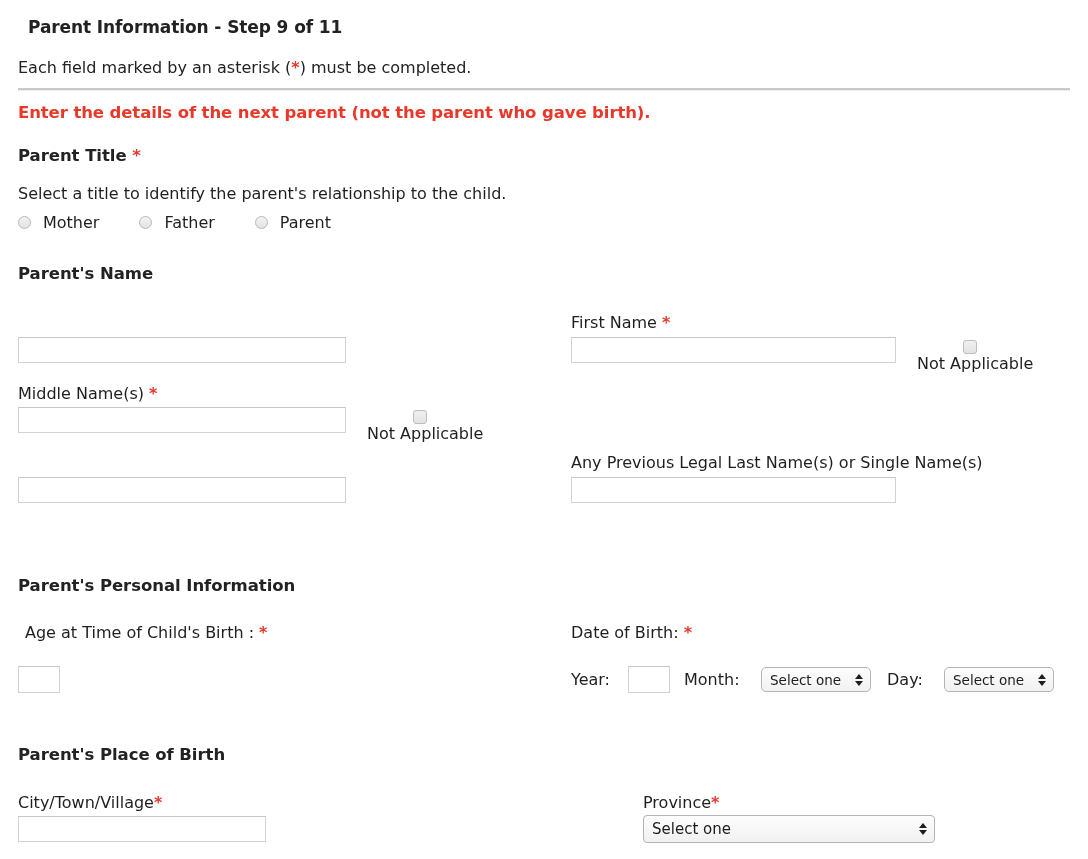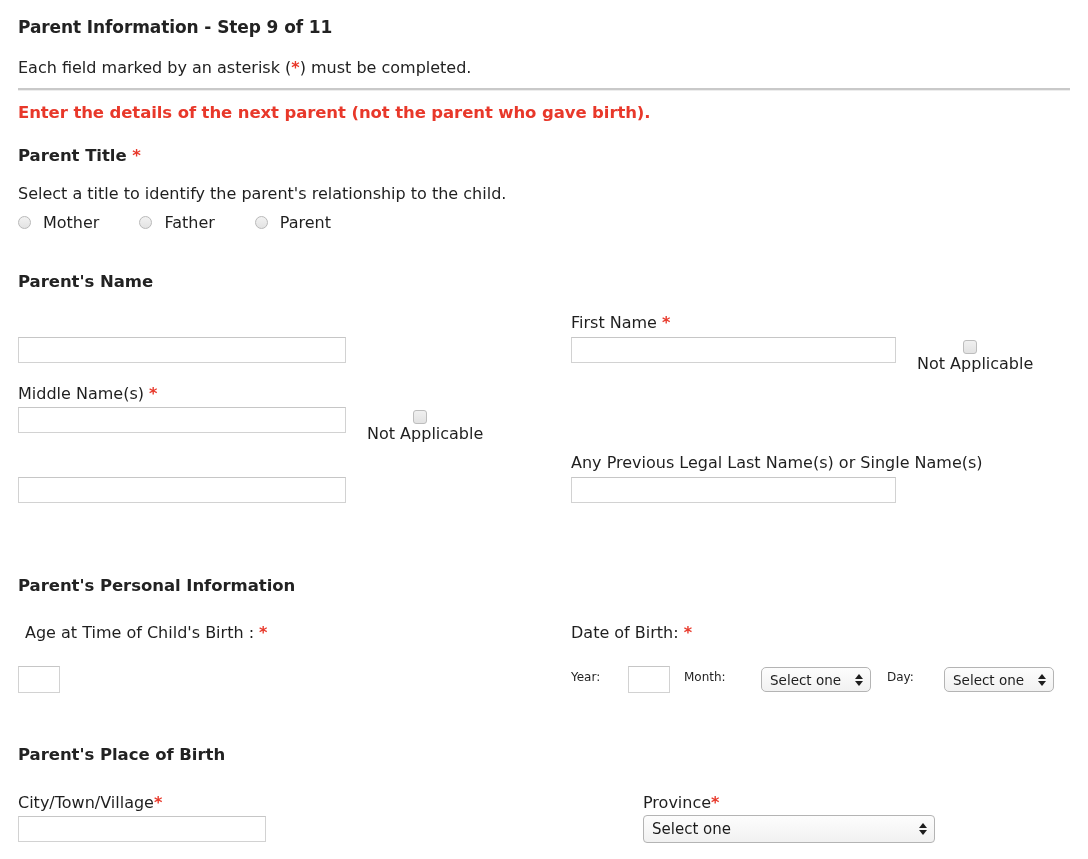--- a/index.html
+++ b/index.html
@@ -19,21 +19,21 @@
   .page {
     position: relative;
     width: 1088px;
     height: 859px;
     padding: 0;
   }
 
   
   .step-title {
     position: absolute;
-    left: 18px;
+    left: 28px;
     top: 17px;
     font-size: 17px;
     font-weight: bold;
     letter-spacing: -0.1px;
     color: #222222;
     white-space: nowrap;
   }
   .asterisk-note {
     position: absolute;
     left: 18px;
@@ -203,21 +203,21 @@
     border-top: 5px solid #1e1e1e;
   }
   .sel.wide {
     height: 28px;
     font-size: 15px;
     border-radius: 4px;
   }
 
   .inline-label {
     position: absolute;
-    font-size: 12px;
+    font-size: 16px;
     color: #1f1f1f;
     white-space: nowrap;
   }
 </style>
 </head>
 <body>
 
 <div class="page">
 
   <div class="step-title">Parent Information - Step 9 of 11</div>
@@ -245,21 +245,21 @@
     <label class="radio-item">
       <span class="radio-dot"></span>
       <span class="radio-label">Father</span>
     </label>
     <label class="radio-item">
       <span class="radio-dot"></span>
       <span class="radio-label">Parent</span>
     </label>
   </div>
 
-  <div class="section-head" style="left:18px; top:272px;text-align:center;">Parent's Name</div>
+  <div class="section-head" style="left:18px; top:264px;text-align:center;">Parent's Name</div>
 
   <input class="txt" style="left: 18px; top: 337px; width: 328px;" type="text" value="">
 
   <div class="sub-label" style="left:571px; top:313px;">
     <span>First Name</span>
     <span class="req-star">*</span>
   </div>
   <input class="txt" style="left: 571px; top: 337px; width: 325px;" type="text" value="">
   <label class="cb-wrap" style="left:906px; top:340px;">
     <span class="cb-box"></span>

